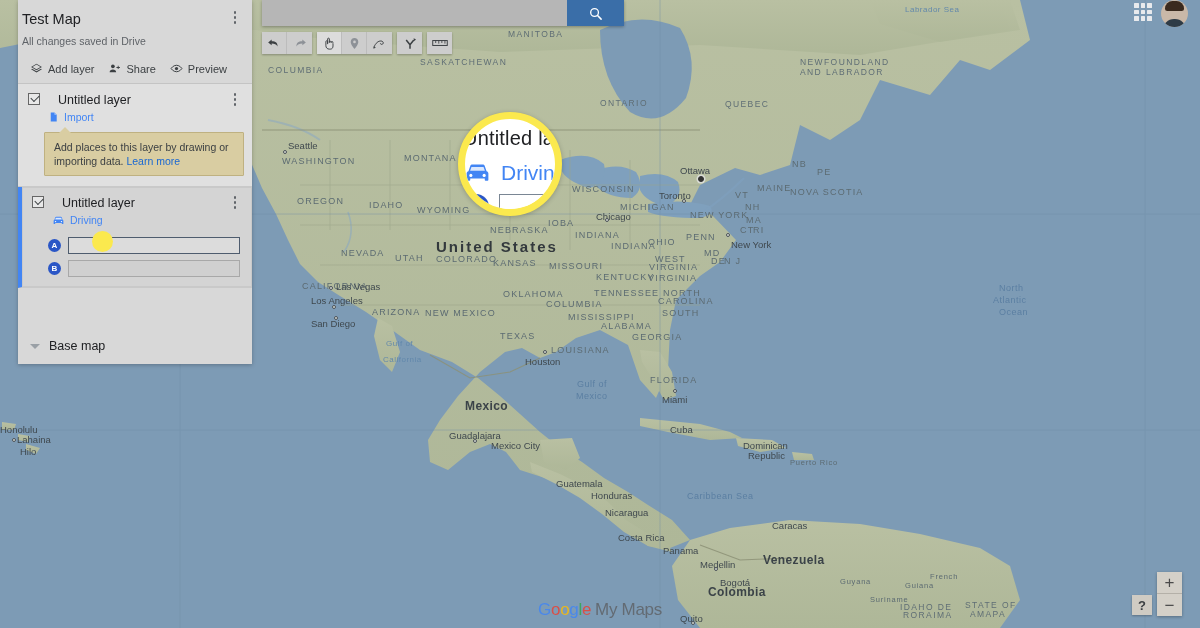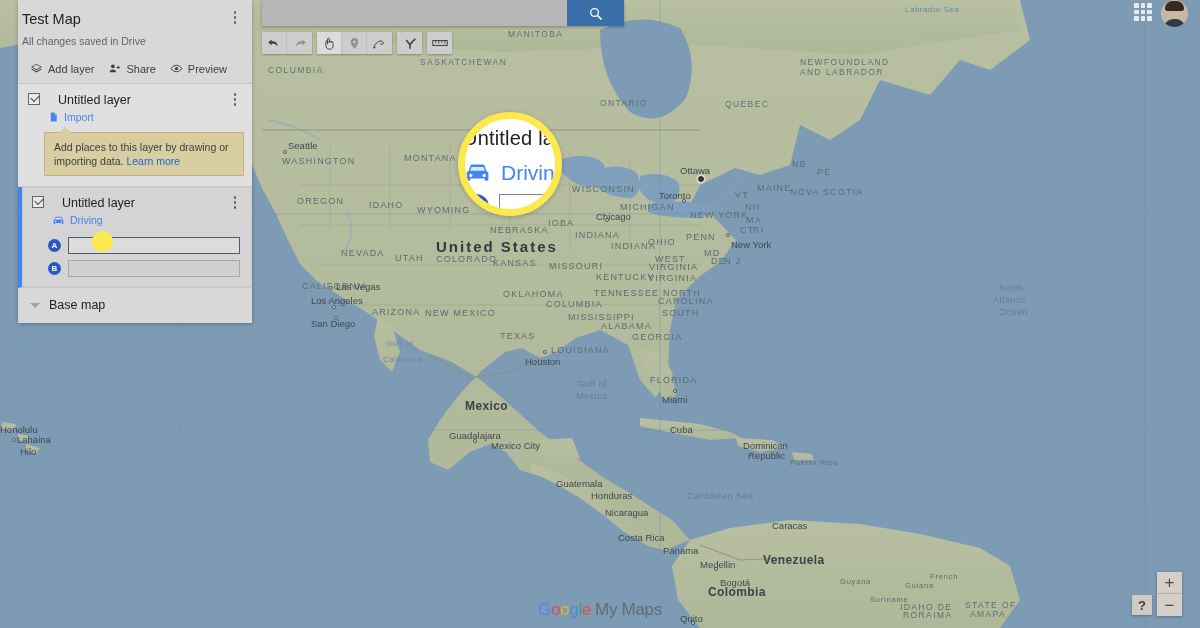--- a/index.html
+++ b/index.html
@@ -111,21 +111,21 @@
   .dir-input {
     flex: 1; height: 17px; border: 1px solid #7a7a7a; background: #d0d0d0;
     font-size: 11px; padding: 0 4px; color: #222;
     font-family: "Liberation Sans", sans-serif;
   }
   .dir-input.focused { border: 1.5px solid #4e5c6e; background: #dcdcdc; }
   .dir-input.last { border: 1px solid #a8a8a8; }
 
   .basemap-row {
     display: flex; align-items: center; gap: 9px;
-    padding: 10px 12px 11px 12px; background: #d8d8d8;
+    padding: 10px 12px 11px 12px; background: #d8d8d8; margin-top: 41px;
   }
   .basemap-row span { font-size: 12.5px; color: #202124; }
   .caret {
     width: 0; height: 0; border-left: 5px solid transparent;
     border-right: 5px solid transparent; border-top: 5px solid #9aa0a6;
   }
 
   
   #searchbar {
     position: absolute; left: 262px; top: 0; z-index: 18;

